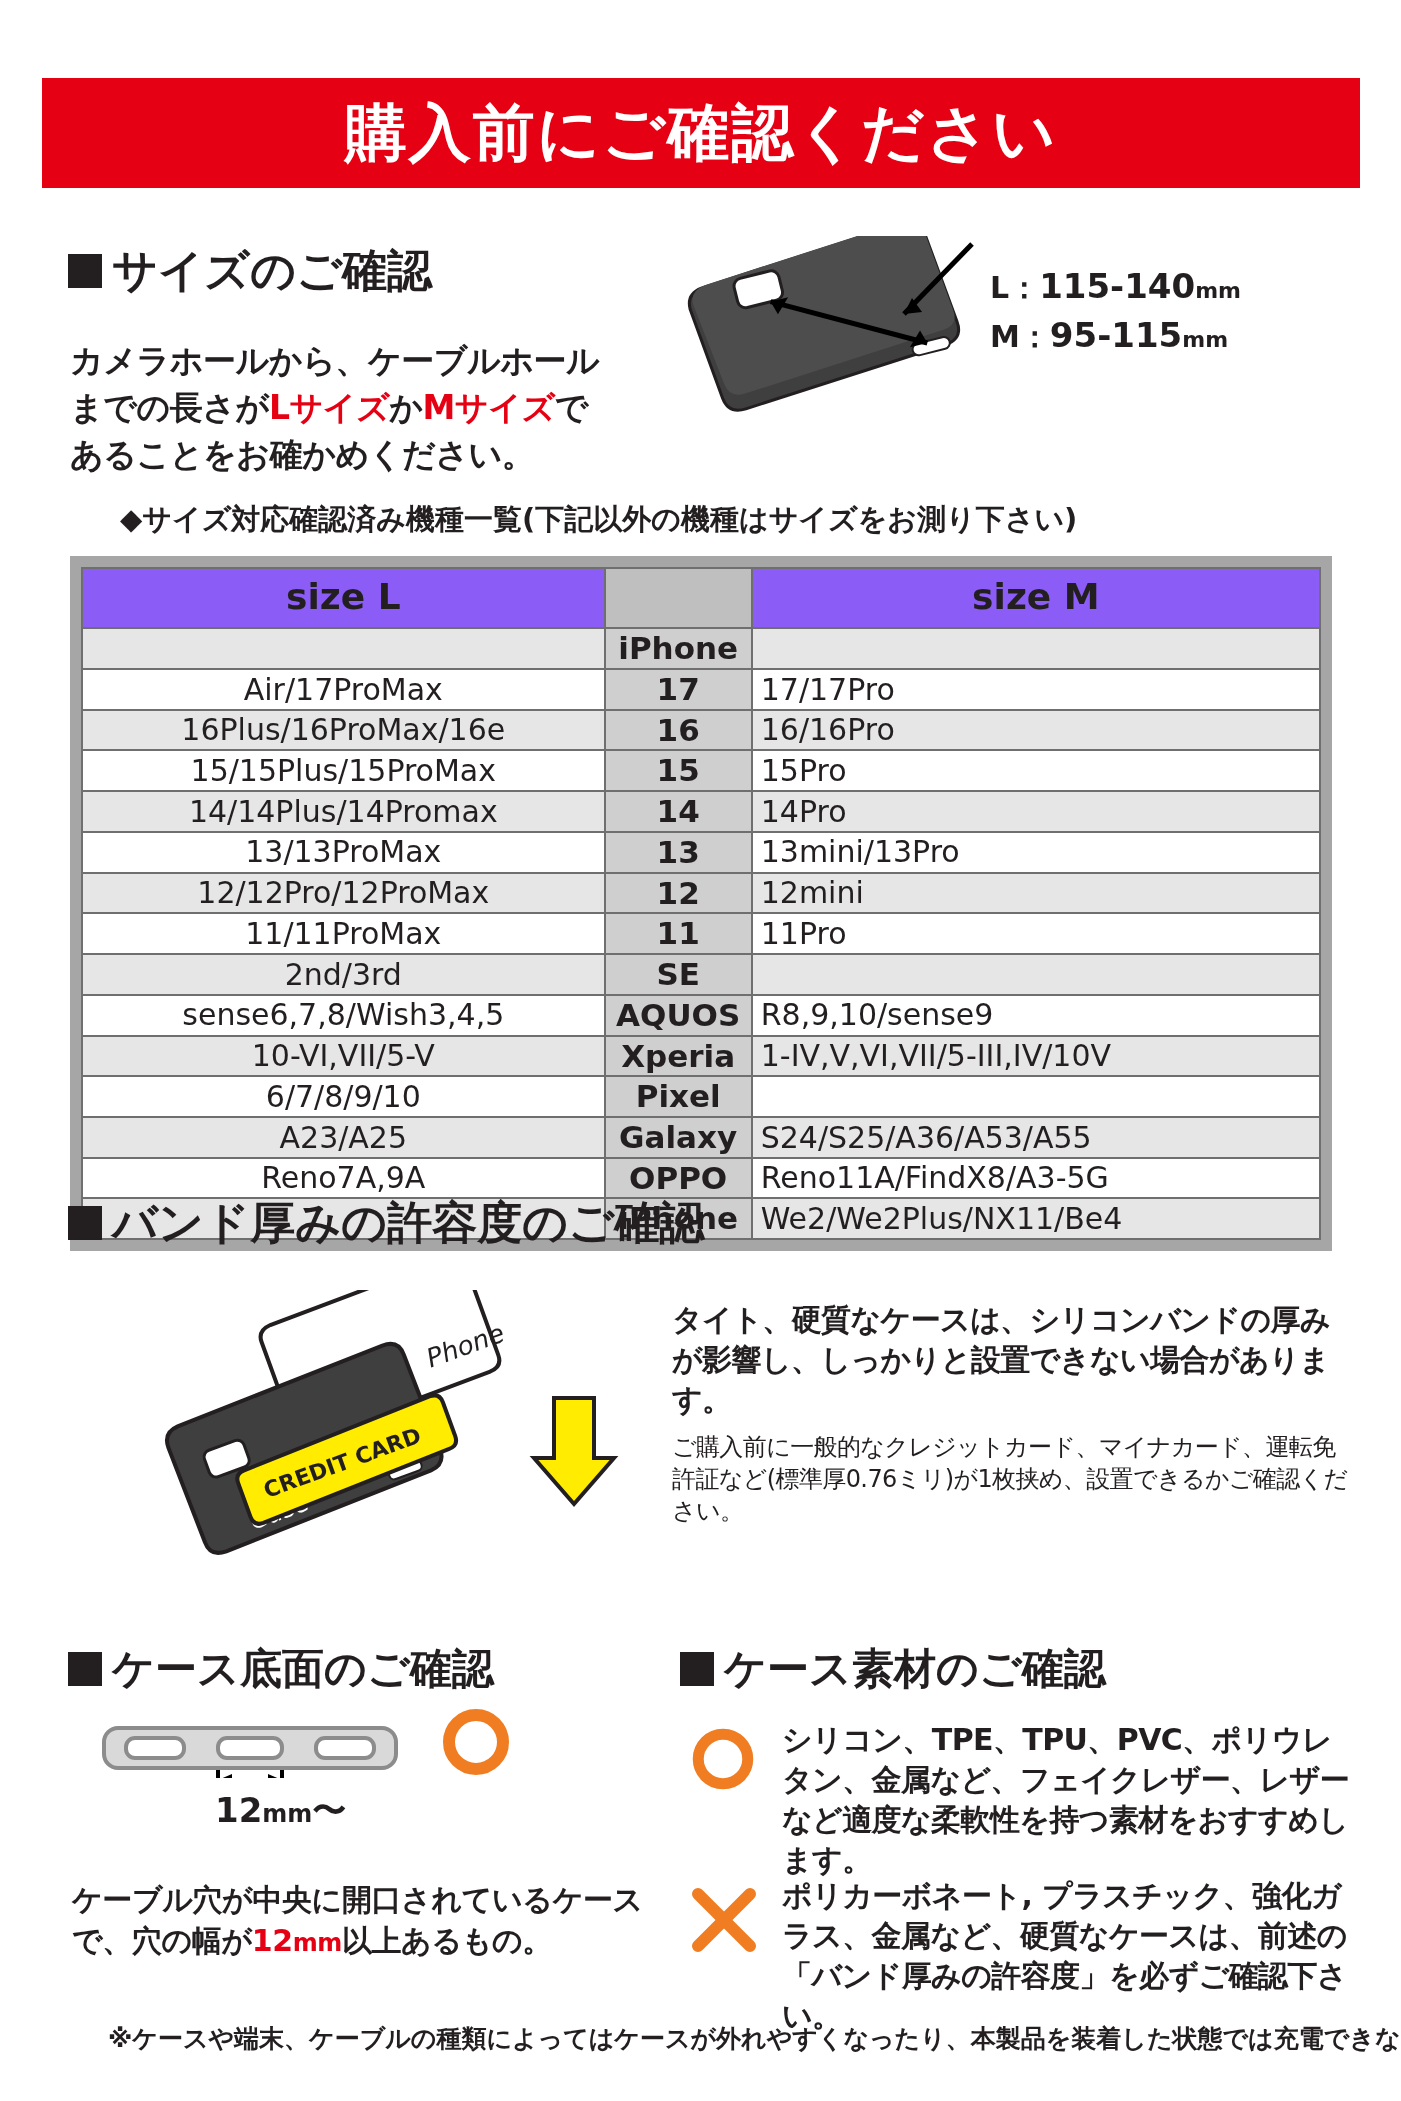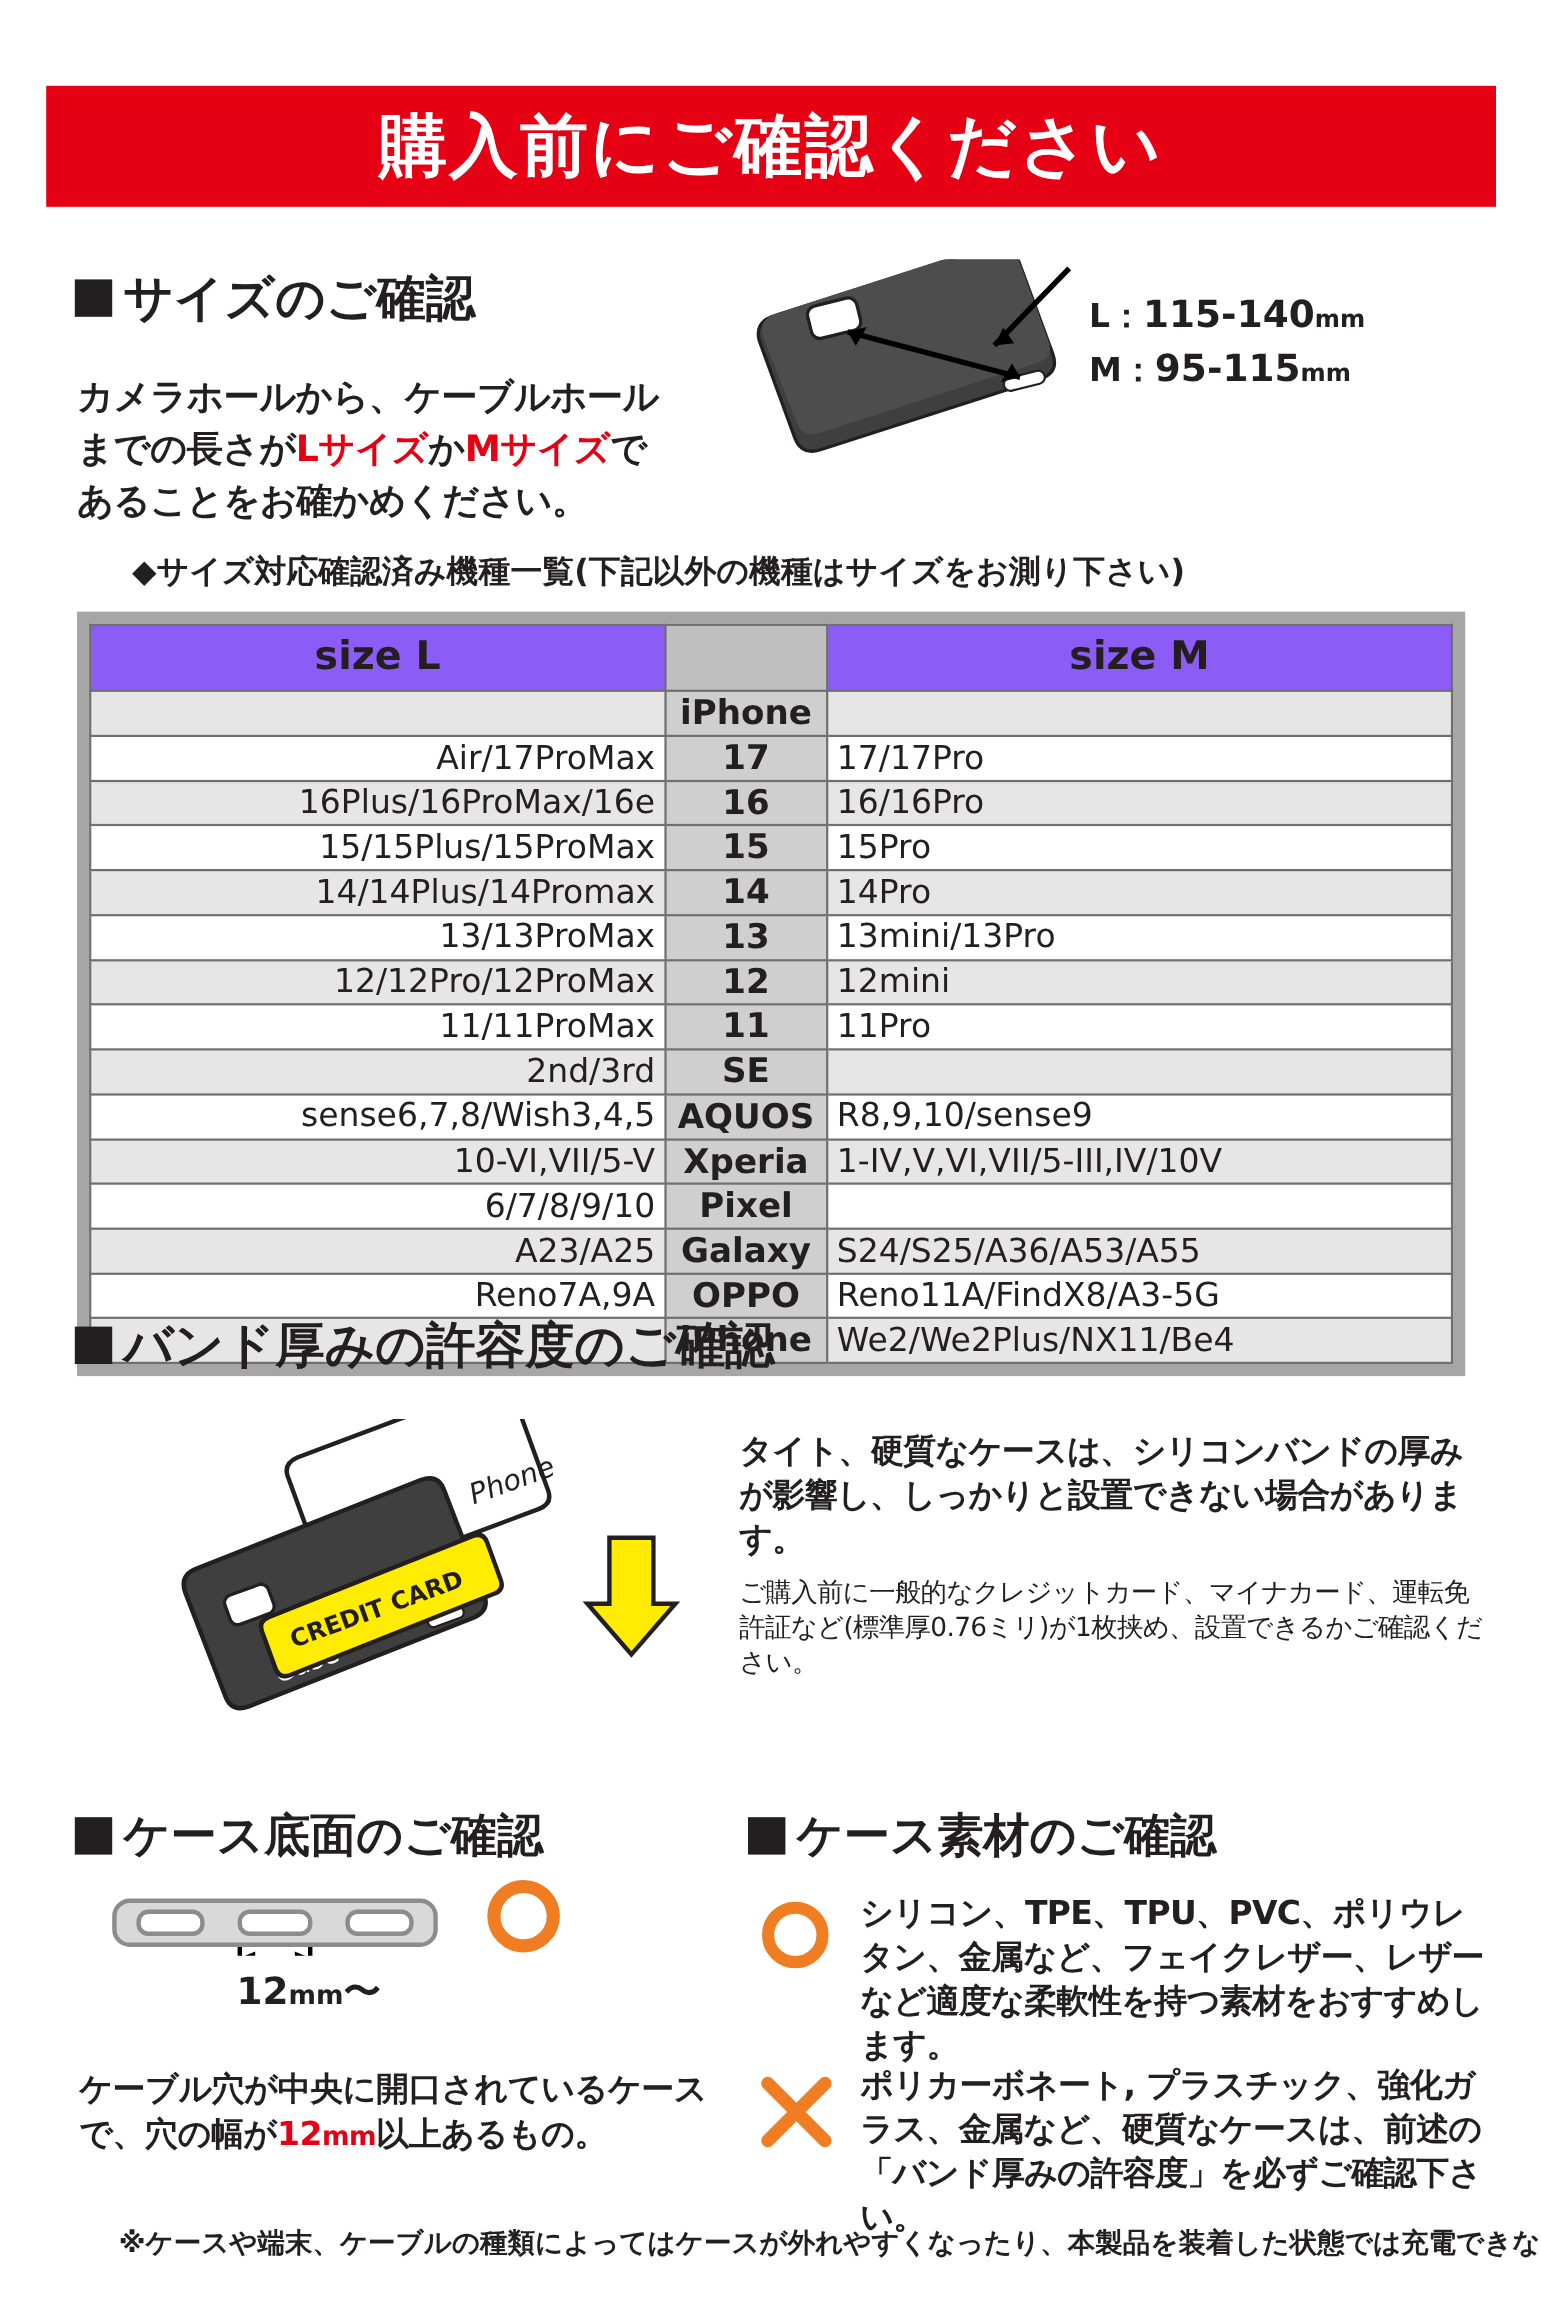--- a/index.html
+++ b/index.html
@@ -116,21 +116,21 @@
     border-collapse: collapse;
     font-size: 30px;
     line-height: 1.12;
   }
   table.compat td, table.compat th {
     border: 2px solid #6f6f6f;
     padding: 2px 8px;
     white-space: nowrap;
     font-weight: normal;
   }
-  table.compat .c-l { text-align: right; width: 515px; }
+  table.compat .c-l { text-align: center; width: 515px; }
   table.compat .c-m { text-align: left;  width: 560px; }
   table.compat .c-c {
     text-align: center;
     width: 145px;
     background: #cfcfcf;
     font-weight: bold;
     font-size: 31px;
   }
   table.compat thead th.hdr {
     background: #8b5cf6;

